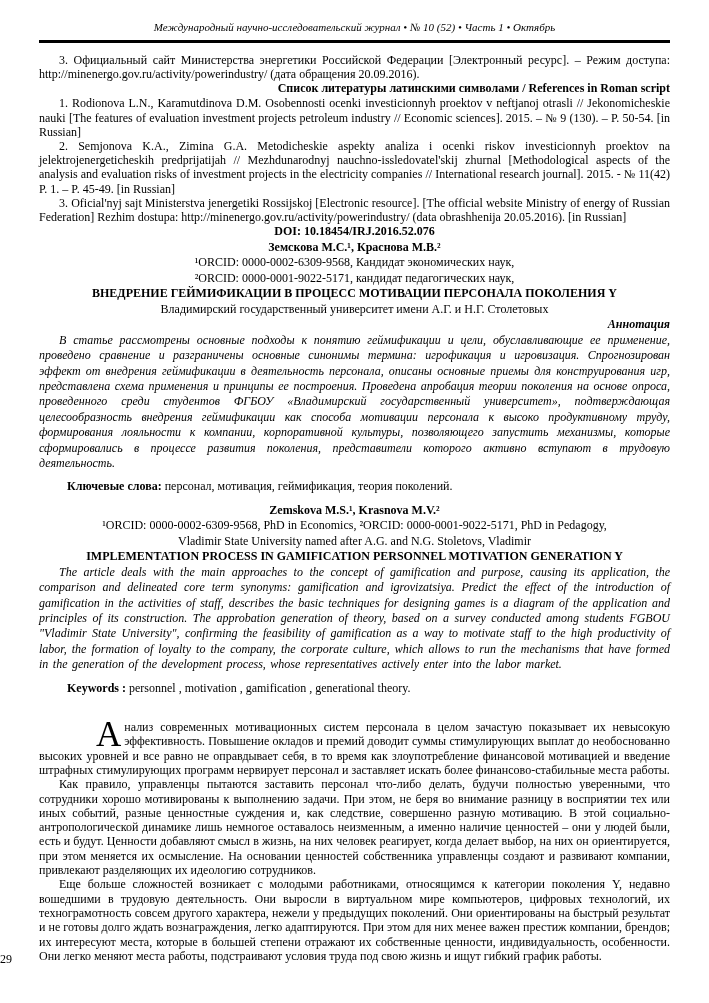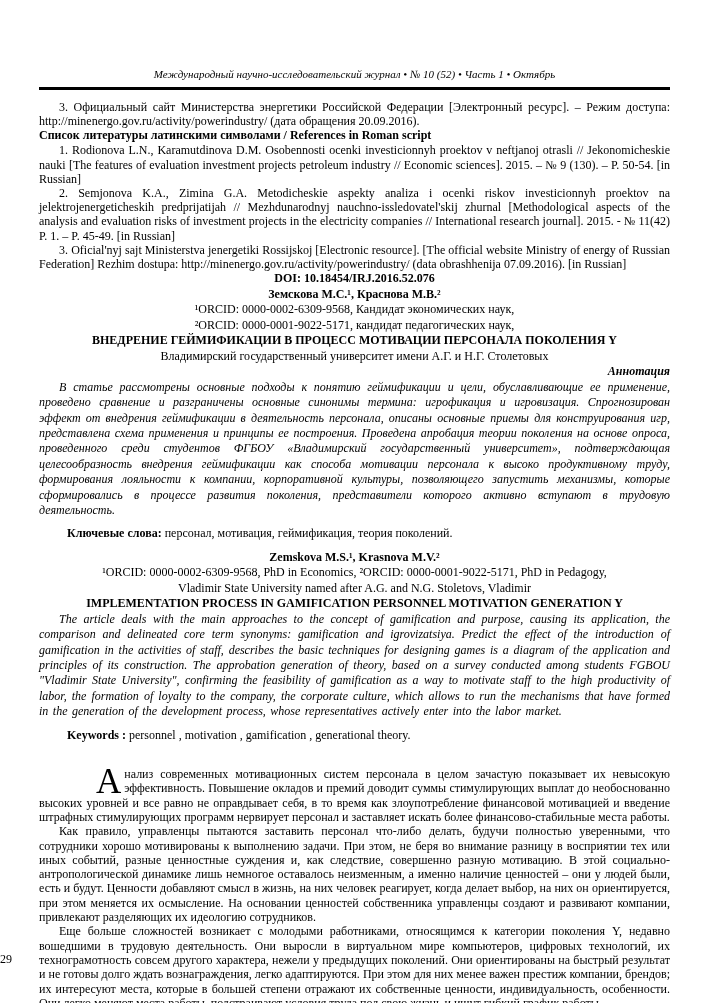--- a/index.html
+++ b/index.html
@@ -14,38 +14,37 @@
     overflow: hidden;
   }
   .page { padding: 20px 39px 0 39px; width: 709px; height: 1003px; position: relative; }
 
   .jheader {
     text-align: center;
     font-style: italic;
     font-size: 11px;
     line-height: 14px;
     margin-bottom: 6px;
-    margin-top: 47px;
   }
   .rule {
     border: 0;
     border-top: 3px solid #000;
     margin: 0 0 10px 0;
   }
 
   p.para {
     margin: 0;
     text-align: justify;
     text-indent: 20px;
     font-size: 12px;
     line-height: 14.2px;
     font-family: Liberation Serif, serif;
   }
   .sec-heading {
-    text-align: left;
+    text-align: right;
     font-weight: bold;
     font-size: 12px;
     line-height: 15px;
   }
 
   .head-block { }
   .head-block .c { text-align: center; line-height: 15.5px; font-size: 12px; }
   .bold { font-weight: bold; }
 
   .abstract-label {
@@ -100,21 +99,21 @@
 <div class="page">
 
   <div class="jheader">Международный научно-исследовательский журнал • № 10 (52) • Часть 1 • Октябрь</div>
   <hr class="rule">
 
   <p class="para">3. Официальный сайт Министерства энергетики Российской Федерации [Электронный ресурс]. – Режим доступа: http://minenergo.gov.ru/activity/powerindustry/ (дата обращения 20.09.2016).</p>
 
   <div class="sec-heading">Список литературы латинскими символами / References in Roman script</div>
   <p class="para">1. Rodionova L.N., Karamutdinova D.M. Osobennosti ocenki investicionnyh proektov v neftjanoj otrasli // Jekonomicheskie nauki [The features of evaluation investment projects petroleum industry // Economic sciences]. 2015. – № 9 (130). – P. 50-54. [in Russian]</p>
   <p class="para">2. Semjonova K.A., Zimina G.A. Metodicheskie aspekty analiza i ocenki riskov investicionnyh proektov na jelektrojenergeticheskih predprijatijah // Mezhdunarodnyj nauchno-issledovatel'skij zhurnal [Methodological aspects of the analysis and evaluation risks of investment projects in the electricity companies // International research journal]. 2015. - № 11(42) P. 1. – P. 45-49. [in Russian]</p>
-  <p class="para">3. Oficial'nyj sajt Ministerstva jenergetiki Rossijskoj [Electronic resource]. [The official website Ministry of energy of Russian Federation] Rezhim dostupa: http://minenergo.gov.ru/activity/powerindustry/ (data obrashhenija 07.09.2016). [in Russian]</p>
+  <p class="para">3. Oficial'nyj sajt Ministerstva jenergetiki Rossijskoj [Electronic resource]. [The official website Ministry of energy of Russian Federation] Rezhim dostupa: http://minenergo.gov.ru/activity/powerindustry/ (data obrashhenija 20.05.2016). [in Russian]</p>
 
   <div class="head-block ru">
     <div class="c bold">DOI: 10.18454/IRJ.2016.52.076</div>
     <div class="c bold">Земскова М.С.¹, Краснова М.В.²</div>
     <div class="c">¹ORCID: 0000-0002-6309-9568, Кандидат экономических наук,</div>
     <div class="c">²ORCID: 0000-0001-9022-5171, кандидат педагогических наук,</div>
     <div class="c bold">ВНЕДРЕНИЕ ГЕЙМИФИКАЦИИ В ПРОЦЕСС МОТИВАЦИИ ПЕРСОНАЛА ПОКОЛЕНИЯ Y</div>
     <div class="c">Владимирский государственный университет имени А.Г. и Н.Г. Столетовых</div>
   </div>
 

